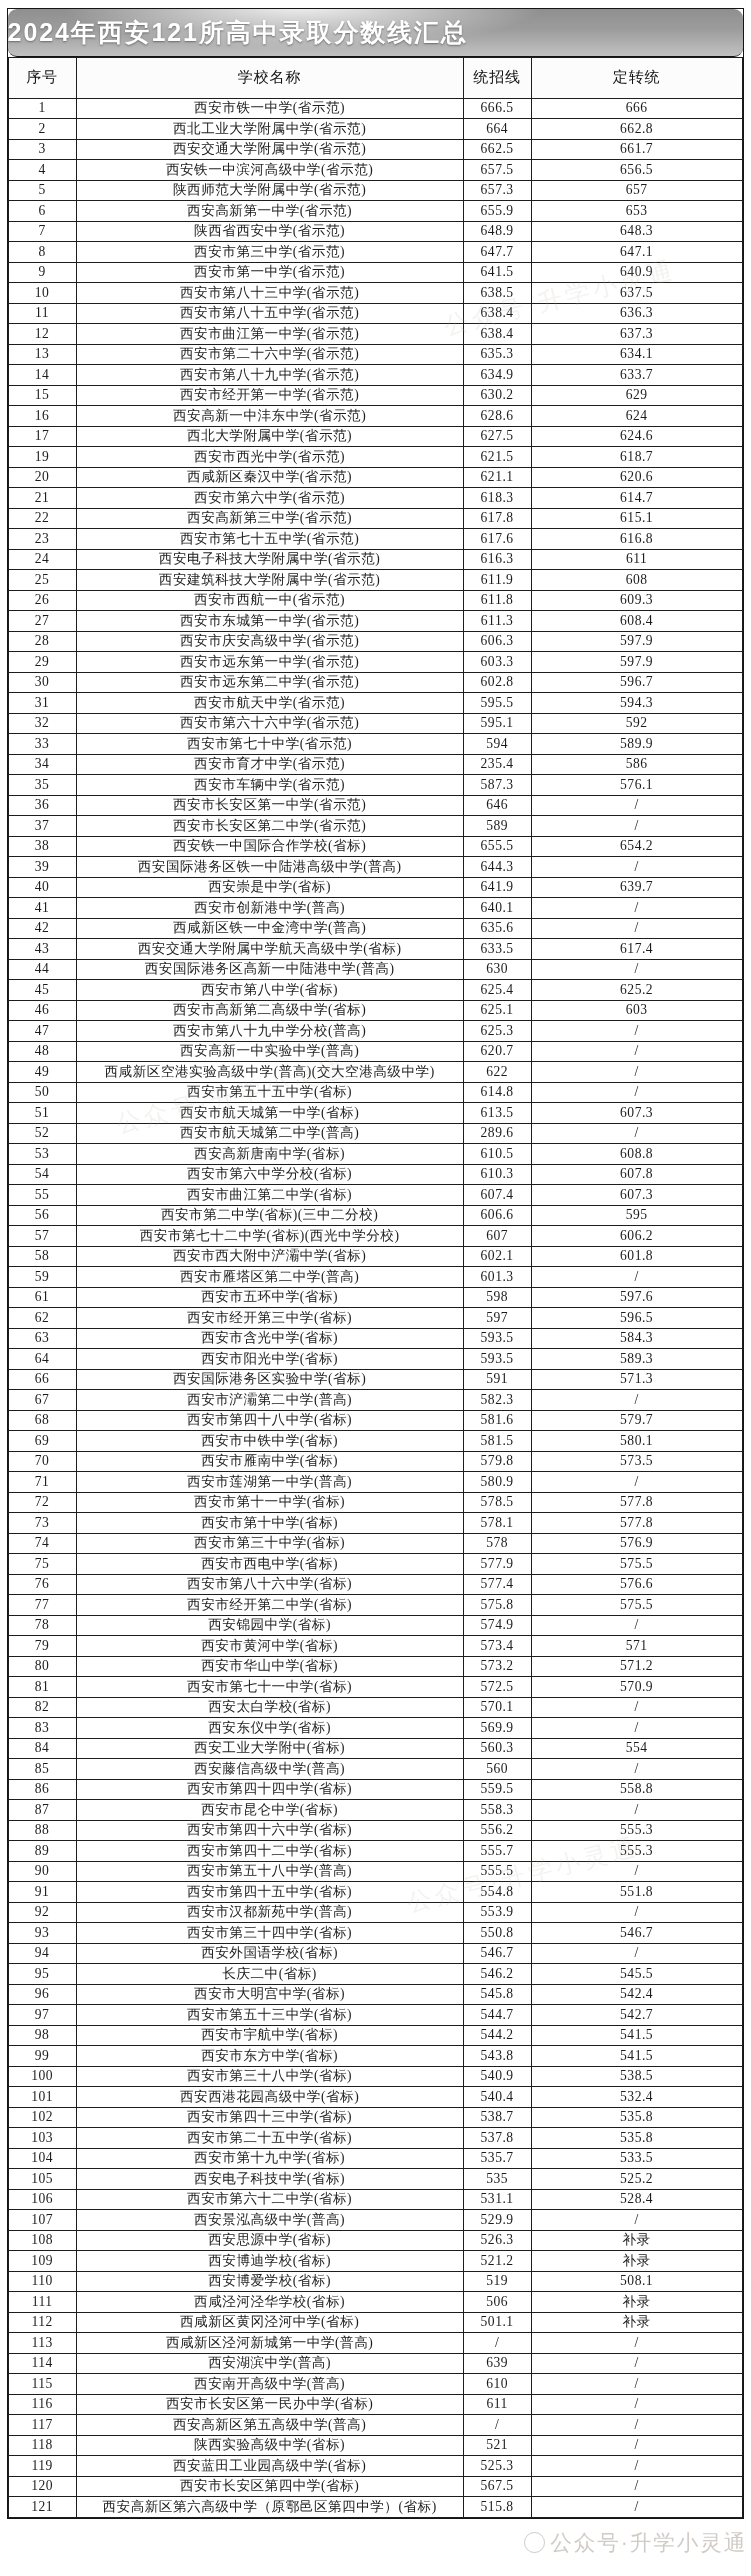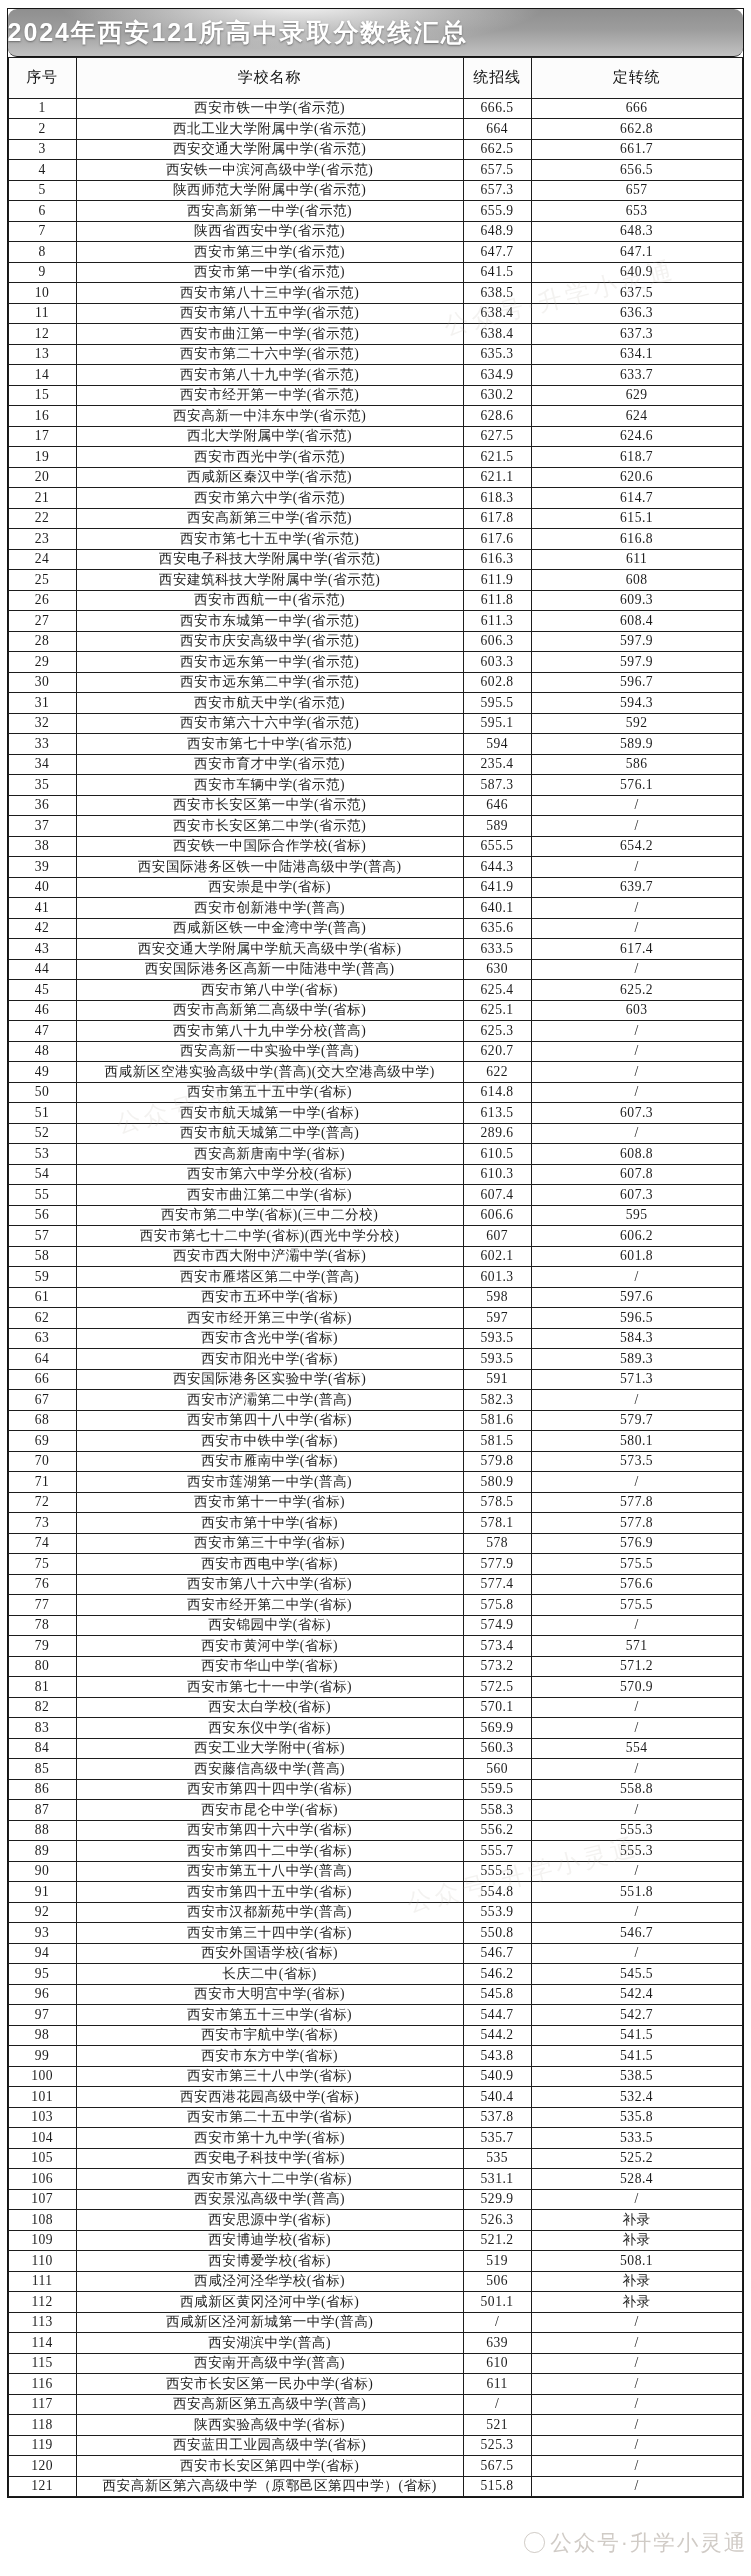--- a/index.html
+++ b/index.html
@@ -664,20 +664,26 @@
     <td class="cell-unified">540.9</td>
     <td class="cell-directed">538.5</td>
   </tr>
         <tr>
     <td class="cell-no">101</td>
     <td class="cell-name">西安西港花园高级中学(省标)</td>
     <td class="cell-unified">540.4</td>
     <td class="cell-directed">532.4</td>
   </tr>
         <tr>
+    <td class="cell-no">102</td>
+    <td class="cell-name">西安市第四十三中学(省标)</td>
+    <td class="cell-unified">538.7</td>
+    <td class="cell-directed">535.8</td>
+  </tr>
+        <tr>
     <td class="cell-no">103</td>
     <td class="cell-name">西安市第二十五中学(省标)</td>
     <td class="cell-unified">537.8</td>
     <td class="cell-directed">535.8</td>
   </tr>
         <tr>
     <td class="cell-no">104</td>
     <td class="cell-name">西安市第十九中学(省标)</td>
     <td class="cell-unified">535.7</td>
     <td class="cell-directed">533.5</td>

